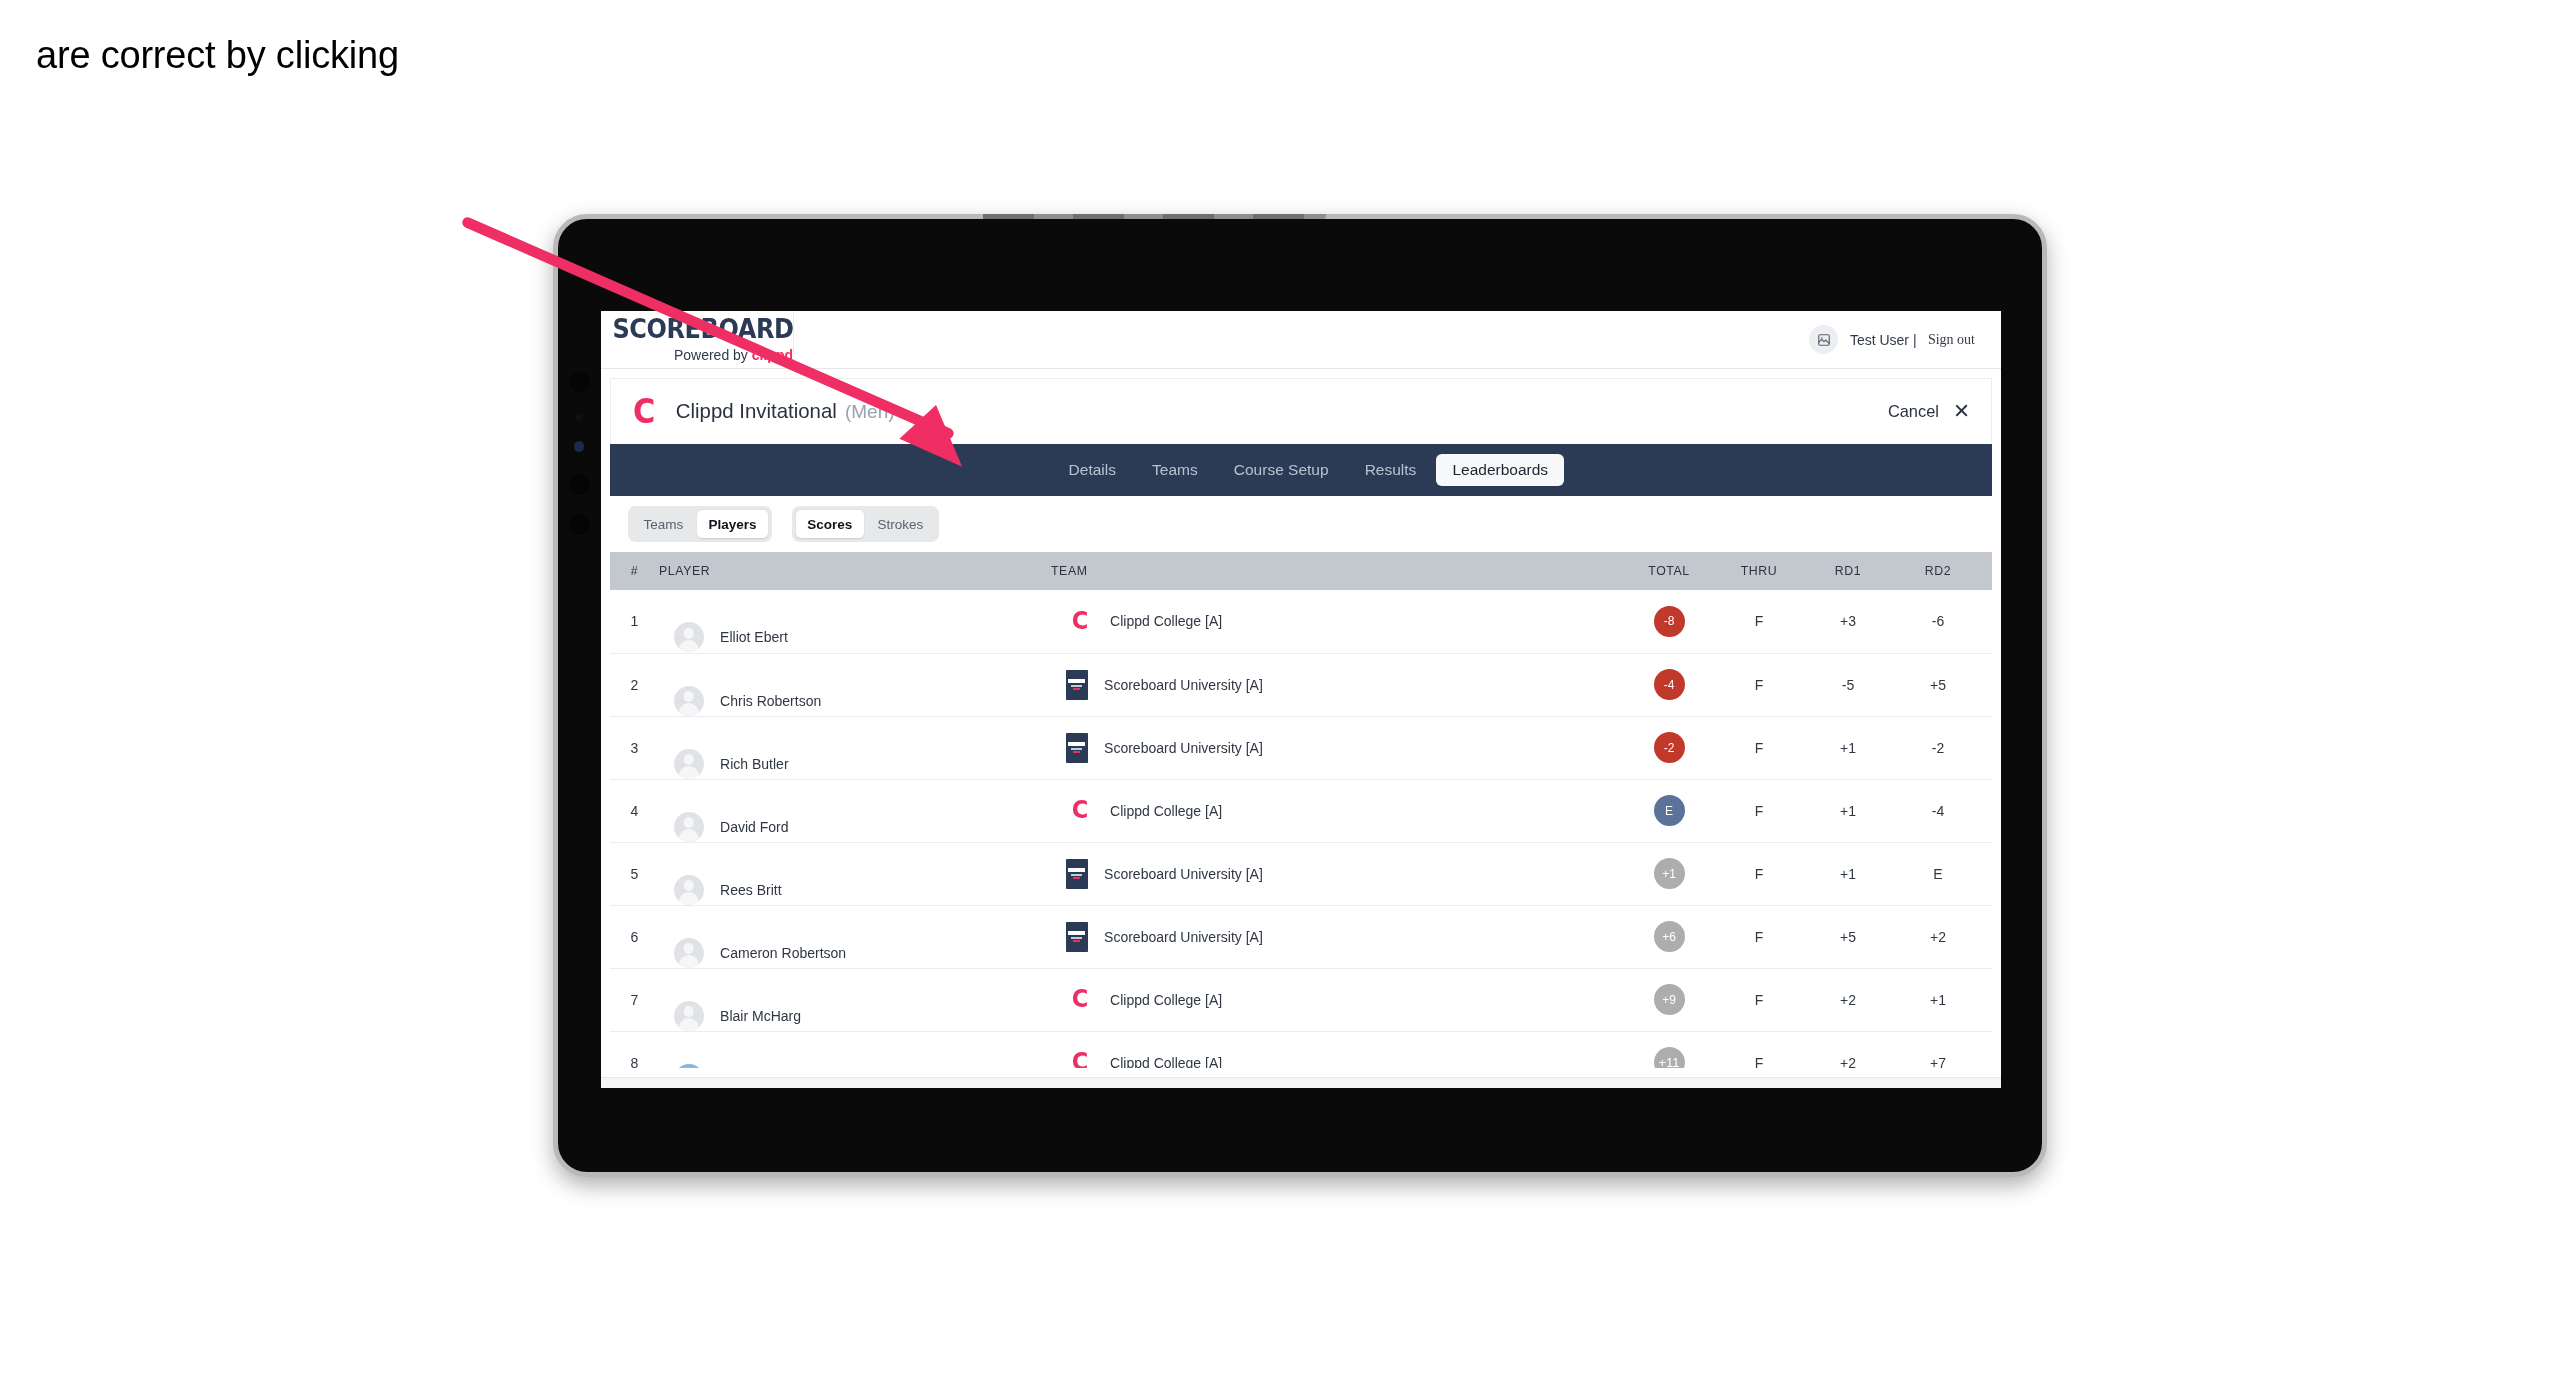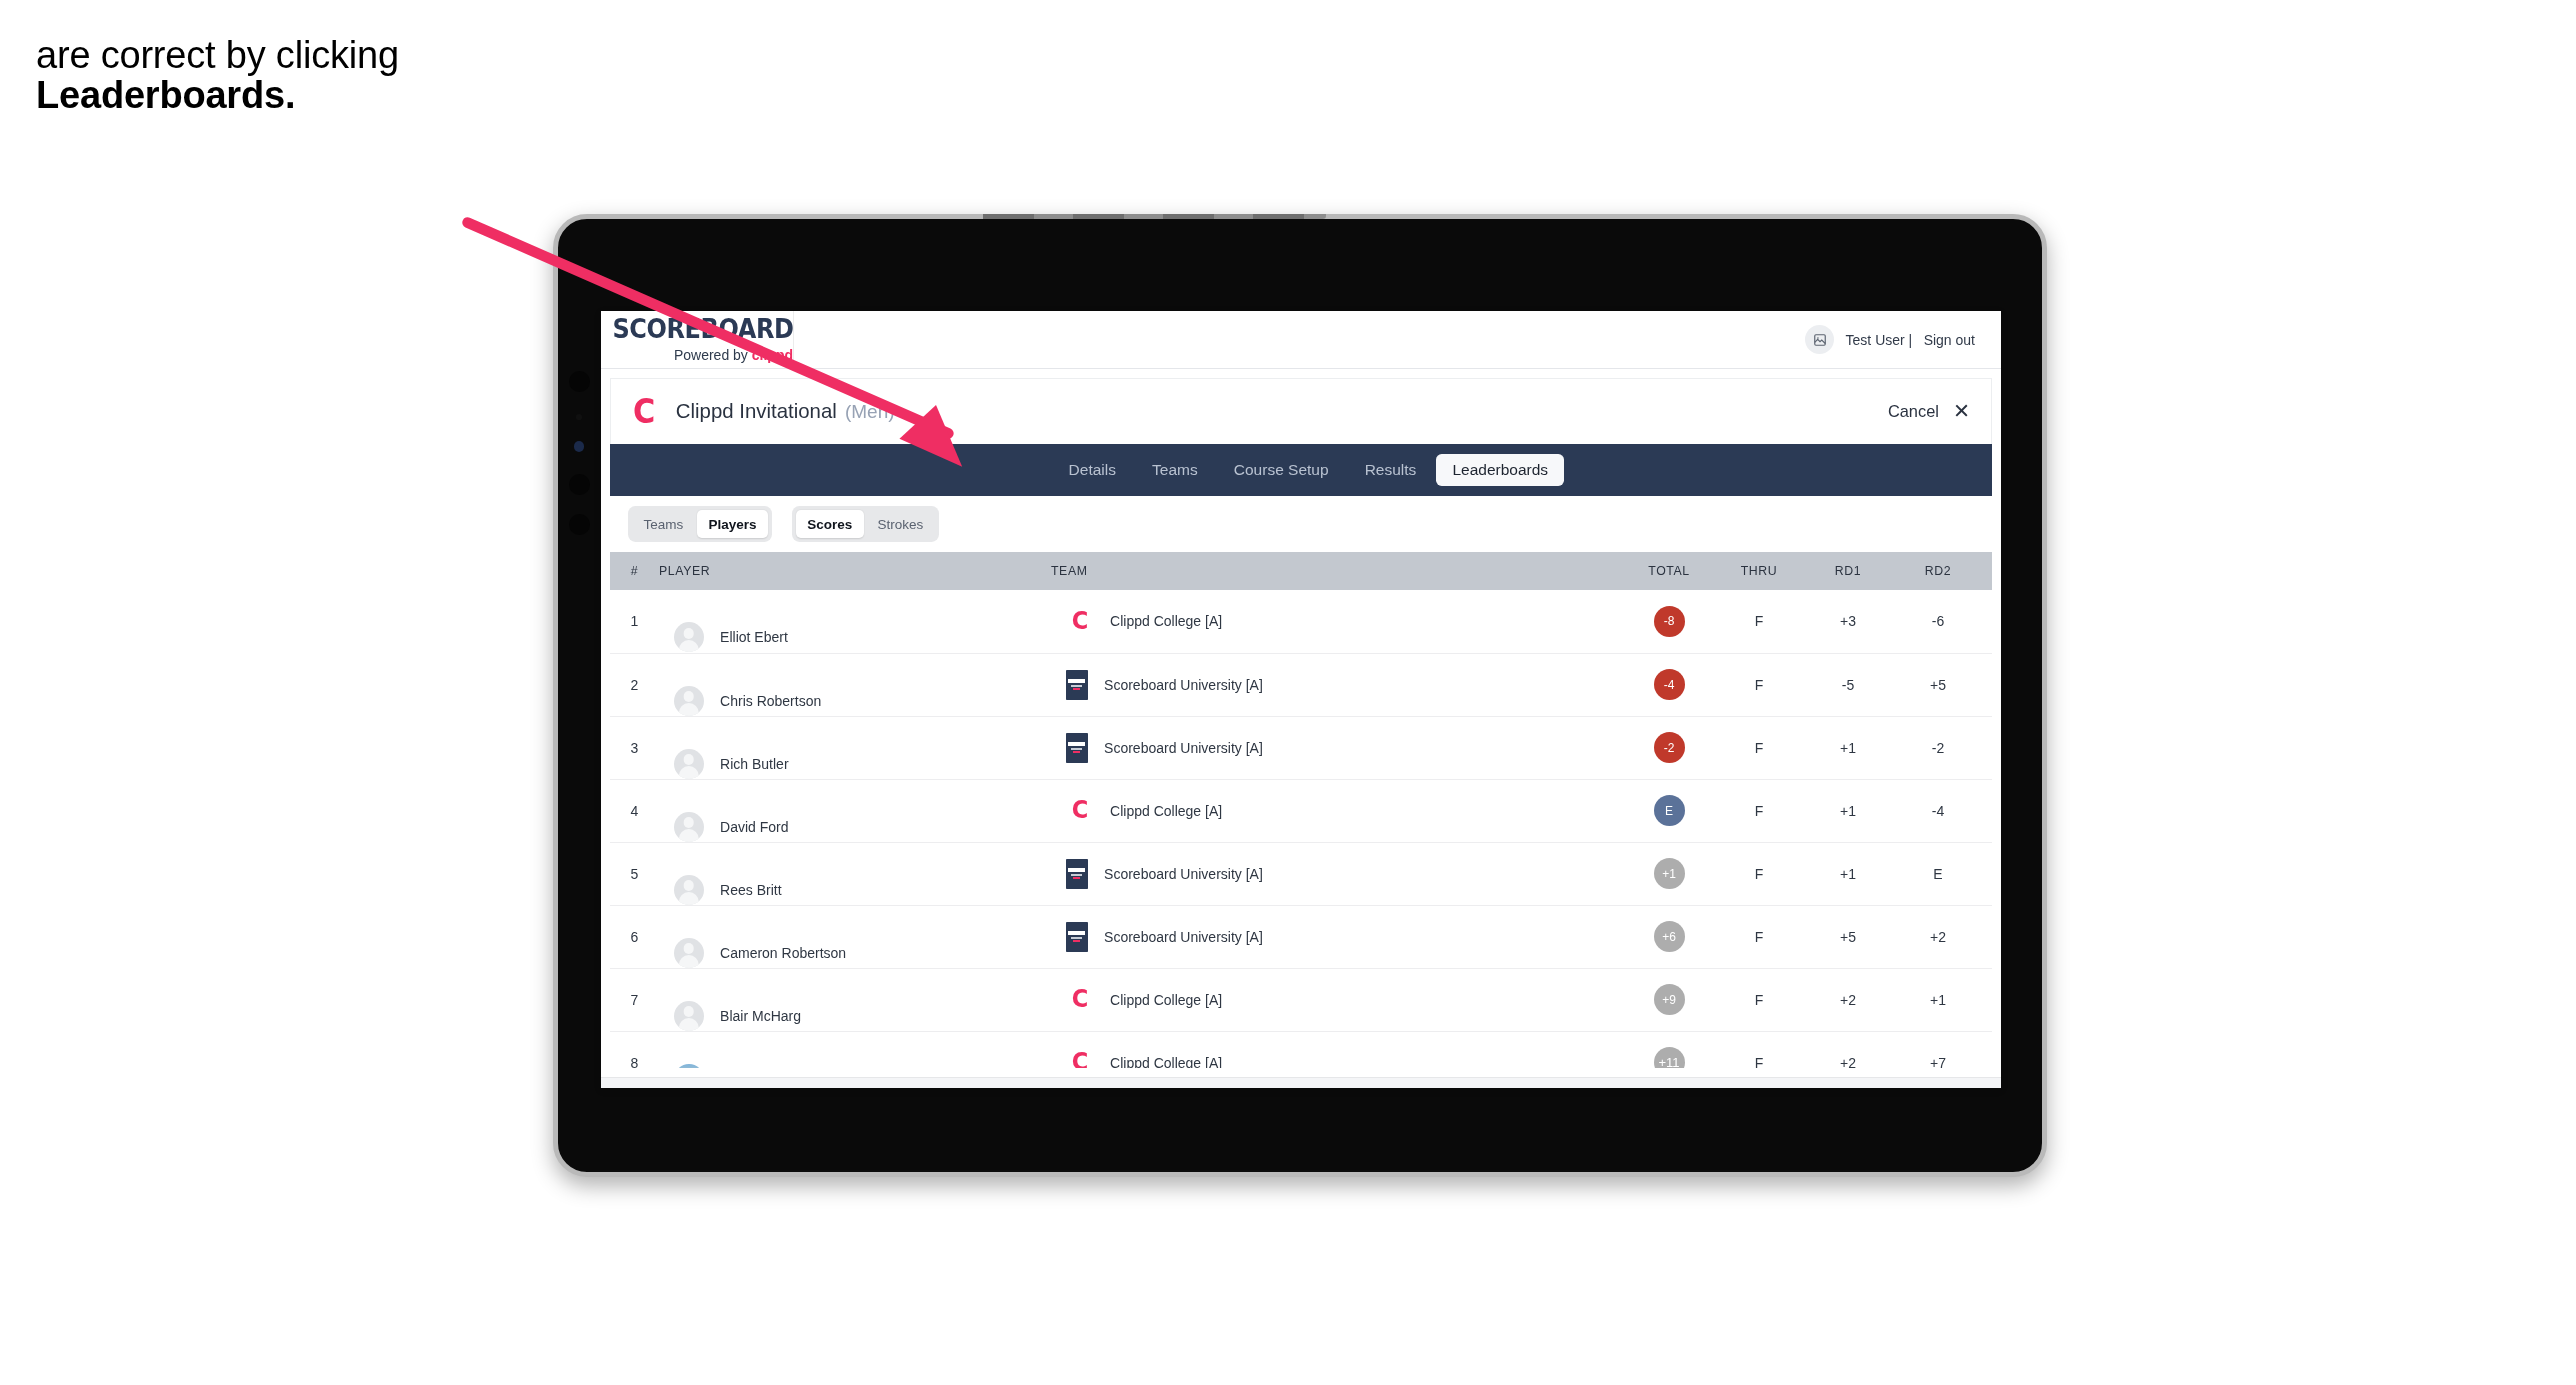--- a/index.html
+++ b/index.html
@@ -85,21 +85,21 @@
     background:#2b3a55;
   }
   .topnav-right {
     margin-left:auto; display:flex; align-items:center; gap:11.4px; padding-right: 26px;
     font-size: 14px; color:#313a49;
   }
   .avatar-chip {
     width: 29px; height:29px; border-radius:50%; background:#eceef1;
     display:flex; align-items:center; justify-content:center; color:#5c6470; font-size:12.3px;
   }
-  .signout { cursor:pointer; }
+  .signout { cursor:pointer;font-family:Liberation Serif, serif; }
 
   
   .tcard {
     margin: 9px 9px 0 9px; background:#fff; border:0.8px solid #eceef0;
     border-bottom:none; flex:none;
   }
   .trow {
     height: 65px; display:flex; align-items:center; padding: 0 21px;
   }
   .clippd-c {
@@ -207,21 +207,20 @@
 
   .bottom-strip { height: 11.4px; background:#f4f5f7; border-top:0.8px solid #e6e7e9; }
 </style>
 </head>
 <body>
 
 <div id="root">
 
   <div class="caption">
     <span class="line">are correct by clicking</span>
-    <span class="line bold">Leaderboards.</span>
   </div>
 
   <div class="tablet">
     <div class="top-notch">
       <div class="seg" style="left:0px;width:51px;"></div>
       <div class="seg" style="left:90px;width:51px;"></div>
       <div class="seg" style="left:180px;width:51px;"></div>
       <div class="seg" style="left:270px;width:51px;"></div>
     </div>
     <div class="bezel-dot d1"></div>

